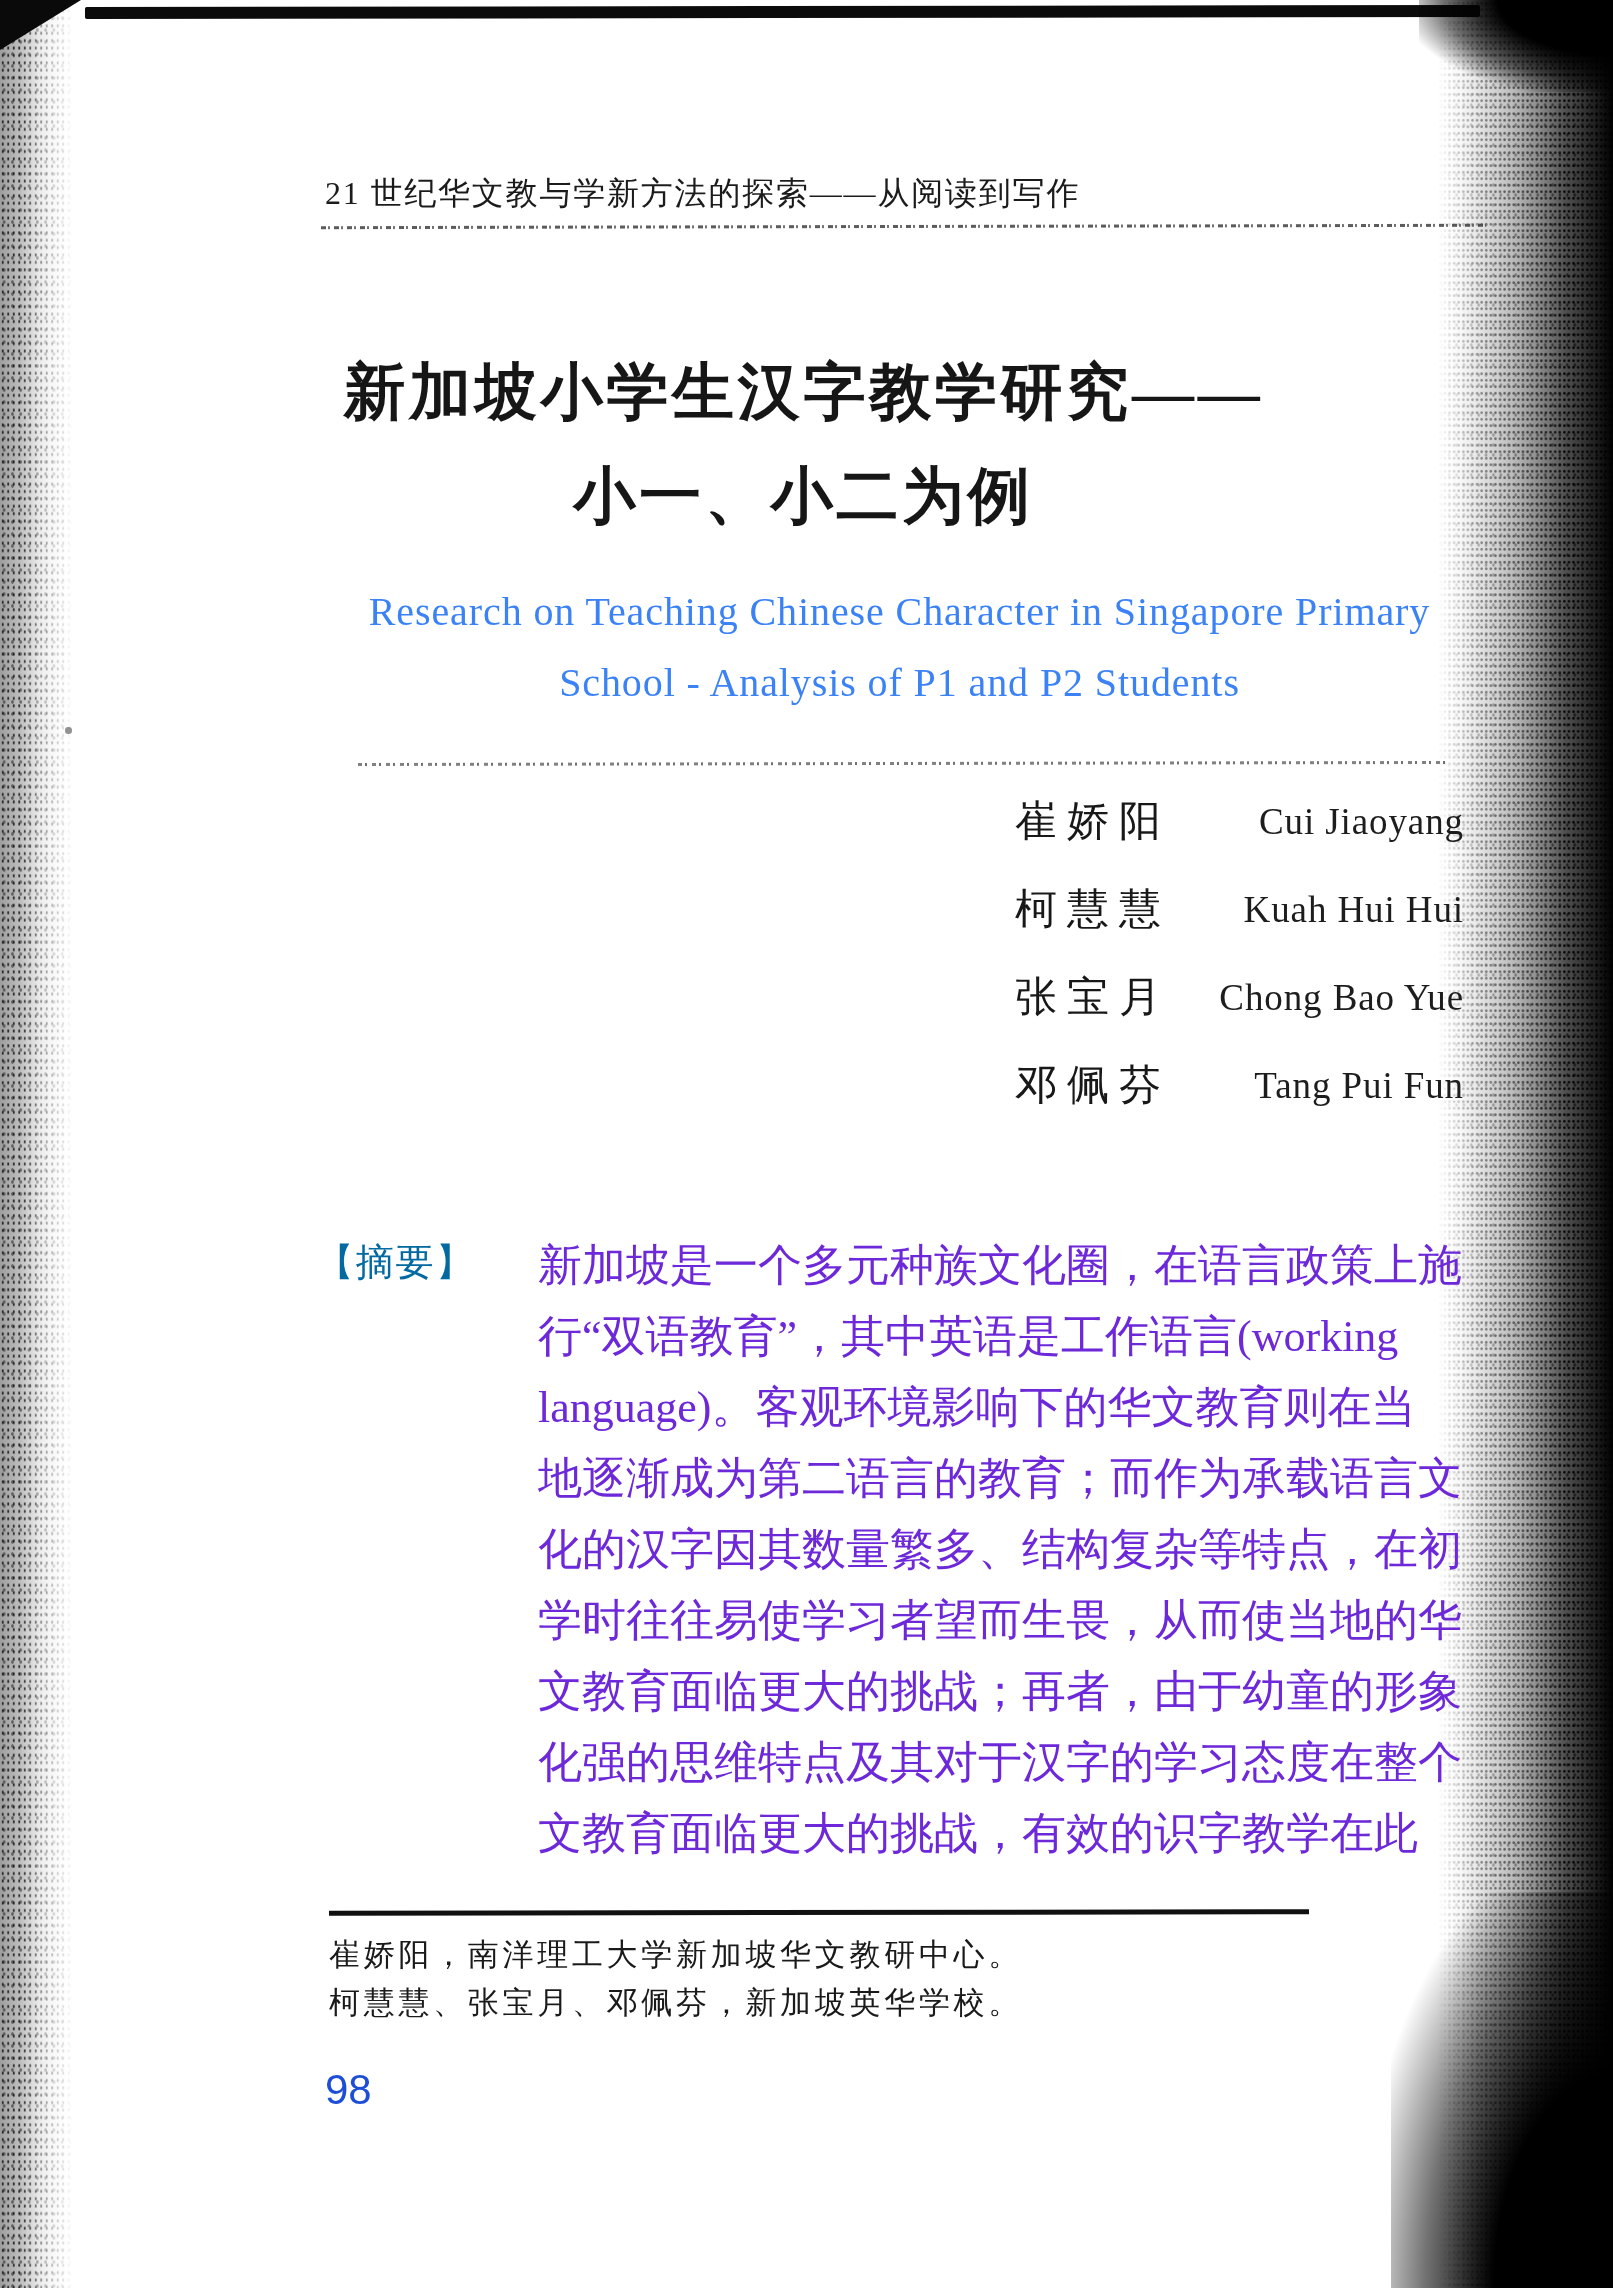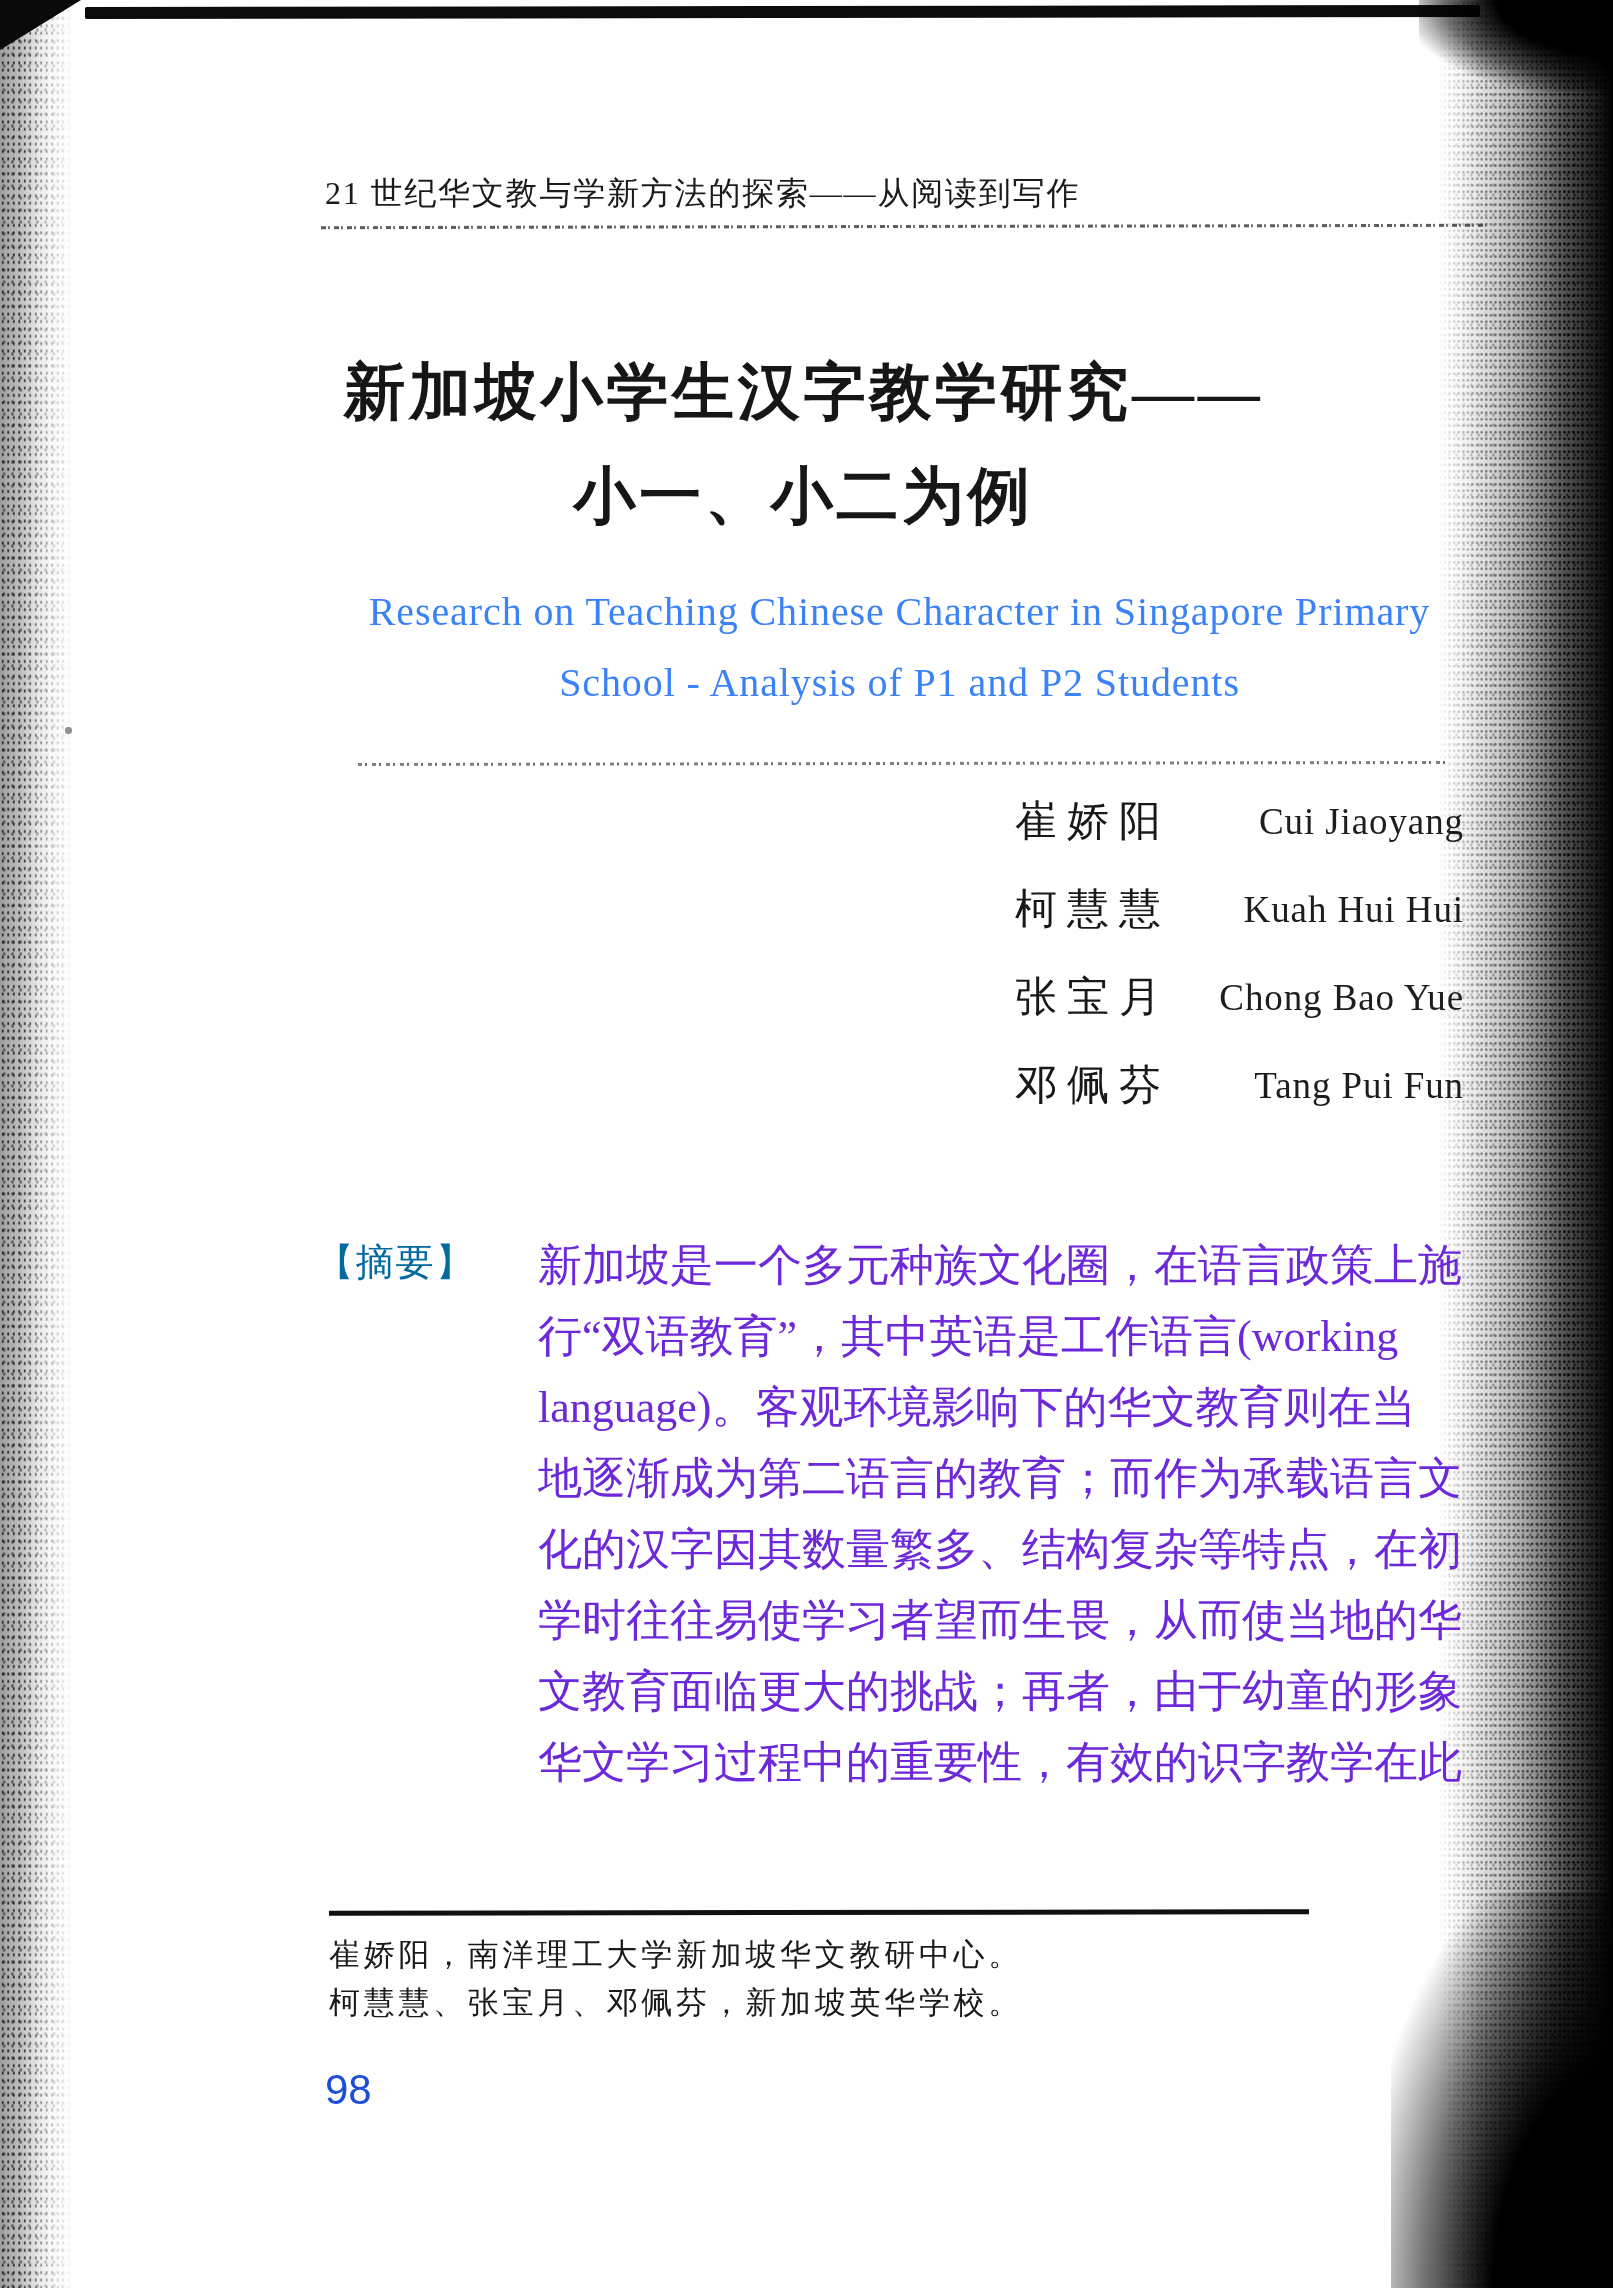--- a/index.html
+++ b/index.html
@@ -115,21 +115,22 @@
 
 <div class="abs abstract-label">【摘要】</div>
 <div class="abs abstract-body">
   <div class="abstract-line">新加坡是一个多元种族文化圈，在语言政策上施</div>
   <div class="abstract-line">行“双语教育”，其中英语是工作语言(working</div>
   <div class="abstract-line">language)。客观环境影响下的华文教育则在当</div>
   <div class="abstract-line">地逐渐成为第二语言的教育；而作为承载语言文</div>
   <div class="abstract-line">化的汉字因其数量繁多、结构复杂等特点，在初</div>
   <div class="abstract-line">学时往往易使学习者望而生畏，从而使当地的华</div>
   <div class="abstract-line">文教育面临更大的挑战；再者，由于幼童的形象</div>
-  <div class="abstract-line">华文学习过程中的重要性，有效的识字教学在此</div>
+  <div class="abstract-line">化强的思维特点及其对于汉字的学习态度在整个</div>
+  <div class="abstract-line">文教育面临更大的挑战，有效的识字教学在此</div>
 </div>
 
 <div class="abs foot-rule"></div>
 <div class="abs footnote l1">崔娇阳，南洋理工大学新加坡华文教研中心。</div>
 <div class="abs footnote l2">柯慧慧、张宝月、邓佩芬，新加坡英华学校。</div>
 
 <div class="abs page-number">98</div>
 
 
 </body></html>

